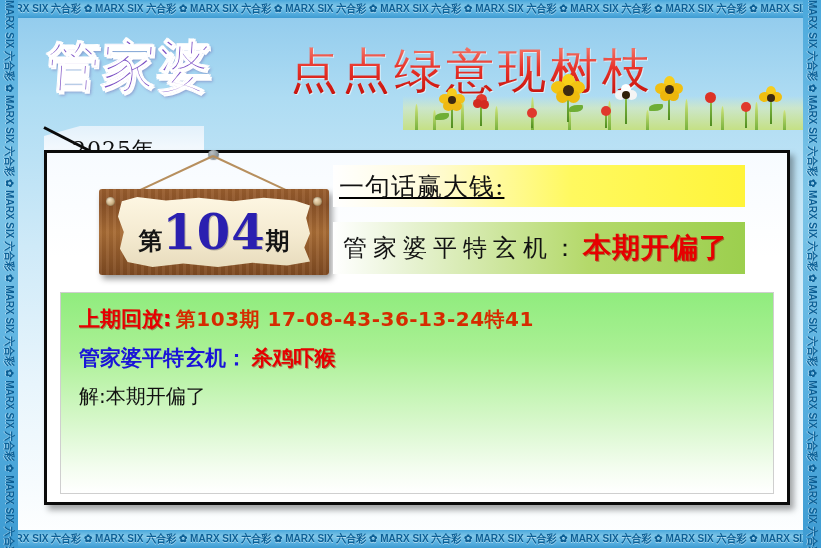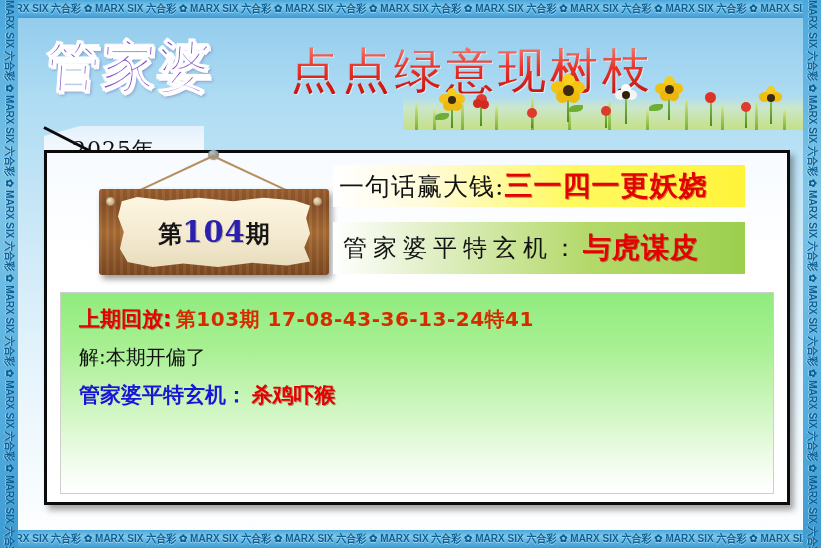--- a/index.html
+++ b/index.html
@@ -139,21 +139,21 @@
                       98% 30%,100% 52%,97% 72%,100% 92%,88% 98%,70% 94%,52% 100%,
                       34% 95%,18% 100%,5% 93%,1% 74%,3% 50%,0% 28%);
     box-shadow:1px 1px 3px rgba(0,0,0,.25);
     display:flex;align-items:center;justify-content:center;
   }
   #issue{
     font-size:30px;line-height:1;white-space:nowrap;
     font-family:"DejaVu Serif","Liberation Serif",serif;font-weight:bold;
   }
   #issue .cn{color:#151515;font-size:24px;}
-  #issue .num{color:#2a1fb0;font-size:29px;letter-spacing:1px;
+  #issue .num{color:#2a1fb0;font-size:48px;letter-spacing:1px;
     text-shadow:1px 1px 0 rgba(0,0,0,.25);}
 
   
   .banner{
     position:absolute;display:flex;align-items:center;
     white-space:nowrap;box-sizing:border-box;
   }
   #band-yellow{
     left:330px;top:162px;width:412px;height:42px;
     background:linear-gradient(90deg,#ffffff 0%,#fffbdc 22%,#fff95f 58%,#fff43a 100%);
@@ -323,40 +323,39 @@
       <div id="board"></div>
       <div class="screw" id="screw-l"></div>
       <div class="screw" id="screw-r"></div>
       <div id="paper">
         <div id="issue">
           <span class="cn">第</span><span class="num">104</span><span class="cn">期</span>
         </div>
       </div>
     </div>
 
-    <div class="banner" id="band-yellow" style="left:286px;top:12px;">
+    <div class="banner" id="band-yellow" style="left:286px;top:12px;text-decoration:underline;">
       <span class="b-label">一句话赢大钱:</span>
-        <span class="b-value">三一四一更妖娆</span>
     </div>
 
     <div class="banner" id="band-green" style="left:286px;top:69px;">
       <span class="b-label">管家婆平特玄机：</span>
-        <span class="b-value">与虎谋皮</span>
+        <span class="b-value">本期开偏了</span>
     </div>
 
     <div id="resbox" style="left:13px;top:139px;width:714px;height:202px;">
       <div class="rline" id="l1">
         <span class="k">上期回放:</span>
         <span class="v">第103期 17-08-43-36-13-24特41</span>
       </div>
-      <div class="rline" id="l5">解:本期开偏了</div>
       <div class="rline" id="l4">
         <span class="k">管家婆平特玄机：</span>
         <span class="v">杀鸡吓猴</span>
       </div>
+      <div class="rline" id="l5">解:本期开偏了</div>
     </div>
   </div>
 
   <div class="bar" id="bar-top">
     <div class="strip">MARX SIX 六合彩 ✿ MARX SIX 六合彩 ✿ MARX SIX 六合彩 ✿ MARX SIX 六合彩 ✿ MARX SIX 六合彩 ✿ MARX SIX 六合彩 ✿ MARX SIX 六合彩 ✿ MARX SIX 六合彩 ✿ MARX SIX 六合彩 ✿ MARX SIX 六合彩 ✿ MARX SIX 六合彩 ✿ MARX SIX 六合彩 ✿ MARX SIX 六合彩 ✿ MARX SIX 六合彩 ✿ MARX SIX 六合彩 ✿ MARX SIX 六合彩 ✿ MARX SIX 六合彩 ✿ MARX SIX 六合彩 ✿ MARX SIX 六合彩 ✿ MARX SIX 六合彩 ✿ MARX SIX 六合彩 ✿ MARX SIX 六合彩 ✿ MARX SIX 六合彩 ✿ MARX SIX 六合彩 ✿ MARX SIX 六合彩 ✿ MARX SIX 六合彩 ✿ </div>
   </div>
   <div class="bar" id="bar-bottom">
     <div class="strip">MARX SIX 六合彩 ✿ MARX SIX 六合彩 ✿ MARX SIX 六合彩 ✿ MARX SIX 六合彩 ✿ MARX SIX 六合彩 ✿ MARX SIX 六合彩 ✿ MARX SIX 六合彩 ✿ MARX SIX 六合彩 ✿ MARX SIX 六合彩 ✿ MARX SIX 六合彩 ✿ MARX SIX 六合彩 ✿ MARX SIX 六合彩 ✿ MARX SIX 六合彩 ✿ MARX SIX 六合彩 ✿ MARX SIX 六合彩 ✿ MARX SIX 六合彩 ✿ MARX SIX 六合彩 ✿ MARX SIX 六合彩 ✿ MARX SIX 六合彩 ✿ MARX SIX 六合彩 ✿ MARX SIX 六合彩 ✿ MARX SIX 六合彩 ✿ MARX SIX 六合彩 ✿ MARX SIX 六合彩 ✿ MARX SIX 六合彩 ✿ MARX SIX 六合彩 ✿ </div>
   </div>
   <div class="bar" id="bar-left">

